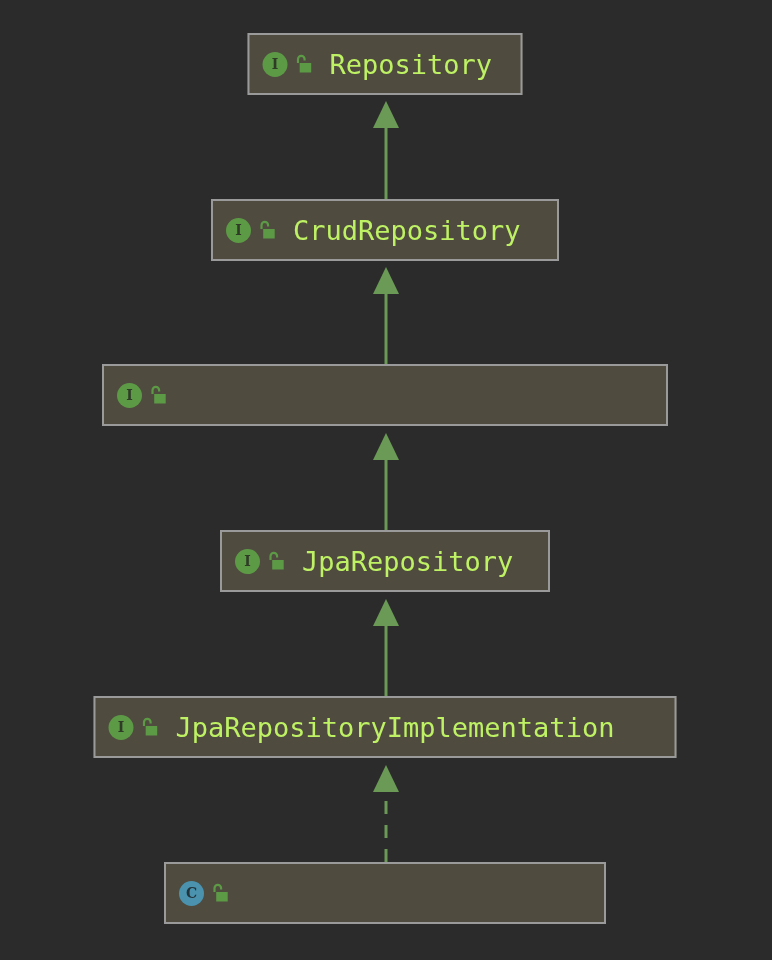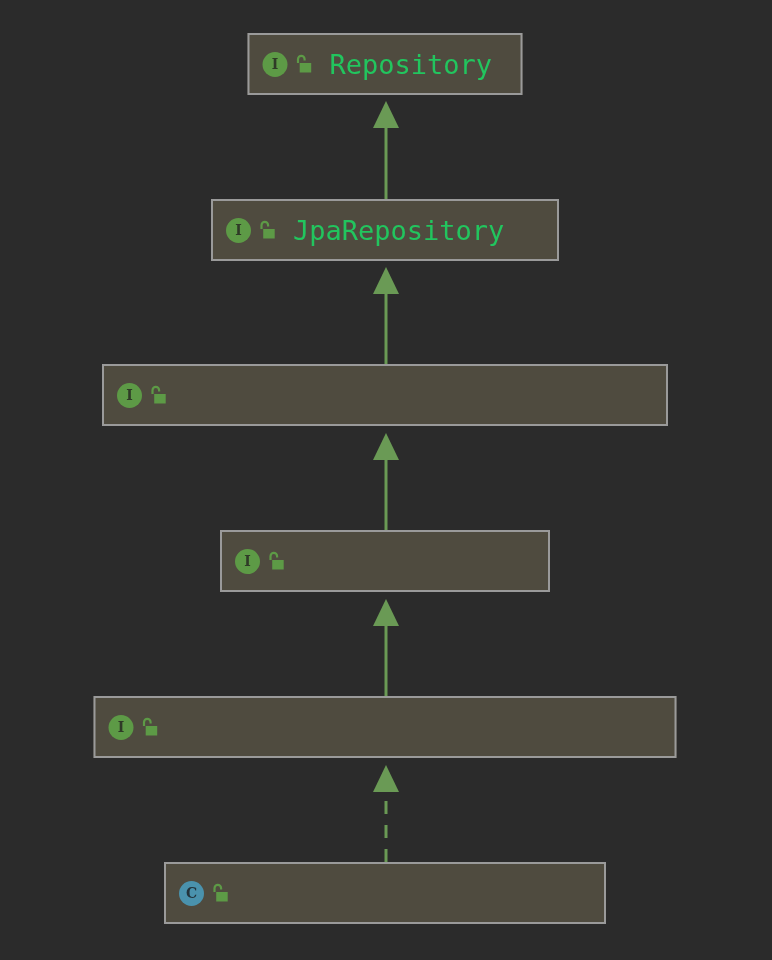--- a/index.html
+++ b/index.html
@@ -75,21 +75,21 @@
     width: 20px;
     height: 22px;
     margin-left: 6px;
     flex: 0 0 auto;
     position: relative;
     top: 1px;
   }
 
   .node-label {
     margin-left: 16px;
-    color: #22c55e;
+    color: #bef264;
     font-family: "DejaVu Sans Mono", monospace;
     font-size: 27px;
     letter-spacing: 0px;
     white-space: nowrap;
     line-height: 1;
   }
 </style>
 </head>
 <body>
 
@@ -139,57 +139,59 @@
   <div class="node" style="left:385px; top:199px; width:348px;">
     <span class="node-icons">
       <span class="icon-kind interface">I</span>
       <span class="icon-lock">
         <svg viewBox="0 0 20 22" width="20" height="22">
           <path d="M4.5 9 L4.5 5.2 A3.3 3.3 0 0 1 11.1 5.2 L11.1 6.6" fill="none" stroke="#5d9a46" stroke-width="2.2"></path>
           <rect x="6.2" y="9" width="11.5" height="9.5" fill="#5d9a46"></rect>
         </svg>
       </span>
     </span>
+    <span class="node-label">CrudRepository</span>
+  </div>
+
+  <div class="node" style="left:385px; top:364px; width:566px;">
+    <span class="node-icons">
+      <span class="icon-kind interface">I</span>
+      <span class="icon-lock">
+        <svg viewBox="0 0 20 22" width="20" height="22">
+          <path d="M4.5 9 L4.5 5.2 A3.3 3.3 0 0 1 11.1 5.2 L11.1 6.6" fill="none" stroke="#5d9a46" stroke-width="2.2"></path>
+          <rect x="6.2" y="9" width="11.5" height="9.5" fill="#5d9a46"></rect>
+        </svg>
+      </span>
+    </span>
+  </div>
+
+  <div class="node" style="left:385px; top:530px; width:330px;">
+    <span class="node-icons">
+      <span class="icon-kind interface">I</span>
+      <span class="icon-lock">
+        <svg viewBox="0 0 20 22" width="20" height="22">
+          <path d="M4.5 9 L4.5 5.2 A3.3 3.3 0 0 1 11.1 5.2 L11.1 6.6" fill="none" stroke="#5d9a46" stroke-width="2.2"></path>
+          <rect x="6.2" y="9" width="11.5" height="9.5" fill="#5d9a46"></rect>
+        </svg>
+      </span>
+    </span>
     <span class="node-label">JpaRepository</span>
   </div>
 
-  <div class="node" style="left:385px; top:364px; width:566px;">
-    <span class="node-icons">
-      <span class="icon-kind interface">I</span>
-      <span class="icon-lock">
-        <svg viewBox="0 0 20 22" width="20" height="22">
-          <path d="M4.5 9 L4.5 5.2 A3.3 3.3 0 0 1 11.1 5.2 L11.1 6.6" fill="none" stroke="#5d9a46" stroke-width="2.2"></path>
-          <rect x="6.2" y="9" width="11.5" height="9.5" fill="#5d9a46"></rect>
-        </svg>
-      </span>
-    </span>
-  </div>
-
-  <div class="node" style="left:385px; top:530px; width:330px;">
-    <span class="node-icons">
-      <span class="icon-kind interface">I</span>
-      <span class="icon-lock">
-        <svg viewBox="0 0 20 22" width="20" height="22">
-          <path d="M4.5 9 L4.5 5.2 A3.3 3.3 0 0 1 11.1 5.2 L11.1 6.6" fill="none" stroke="#5d9a46" stroke-width="2.2"></path>
-          <rect x="6.2" y="9" width="11.5" height="9.5" fill="#5d9a46"></rect>
-        </svg>
-      </span>
-    </span>
-  </div>
-
   <div class="node" style="left:385px; top:696px; width:583px;">
     <span class="node-icons">
       <span class="icon-kind interface">I</span>
       <span class="icon-lock">
         <svg viewBox="0 0 20 22" width="20" height="22">
           <path d="M4.5 9 L4.5 5.2 A3.3 3.3 0 0 1 11.1 5.2 L11.1 6.6" fill="none" stroke="#5d9a46" stroke-width="2.2"></path>
           <rect x="6.2" y="9" width="11.5" height="9.5" fill="#5d9a46"></rect>
         </svg>
       </span>
     </span>
+    <span class="node-label">JpaRepositoryImplementation</span>
   </div>
 
   <div class="node" style="left:385px; top:862px; width:442px;">
     <span class="node-icons">
       <span class="icon-kind class">C</span>
       <span class="icon-lock">
         <svg viewBox="0 0 20 22" width="20" height="22">
           <path d="M4.5 9 L4.5 5.2 A3.3 3.3 0 0 1 11.1 5.2 L11.1 6.6" fill="none" stroke="#5d9a46" stroke-width="2.2"></path>
           <rect x="6.2" y="9" width="11.5" height="9.5" fill="#5d9a46"></rect>
         </svg>

